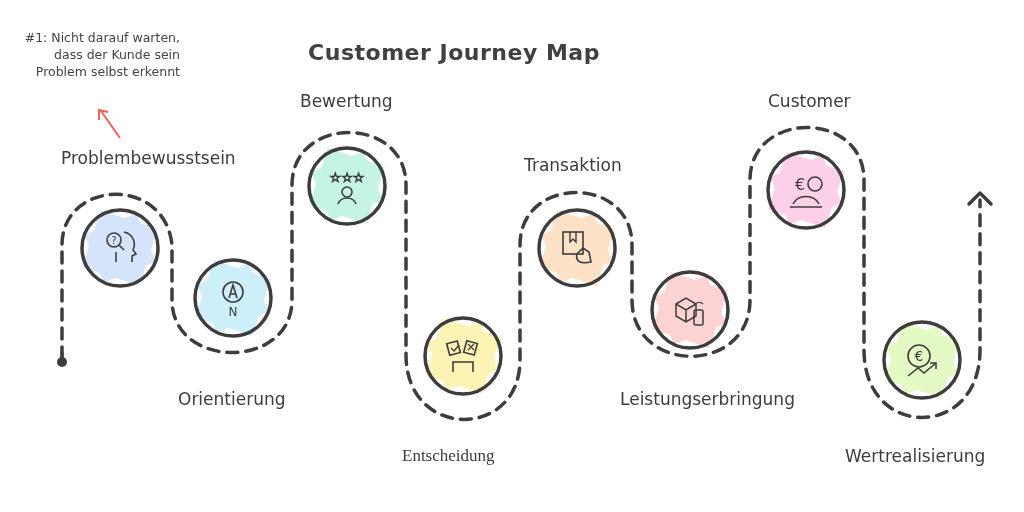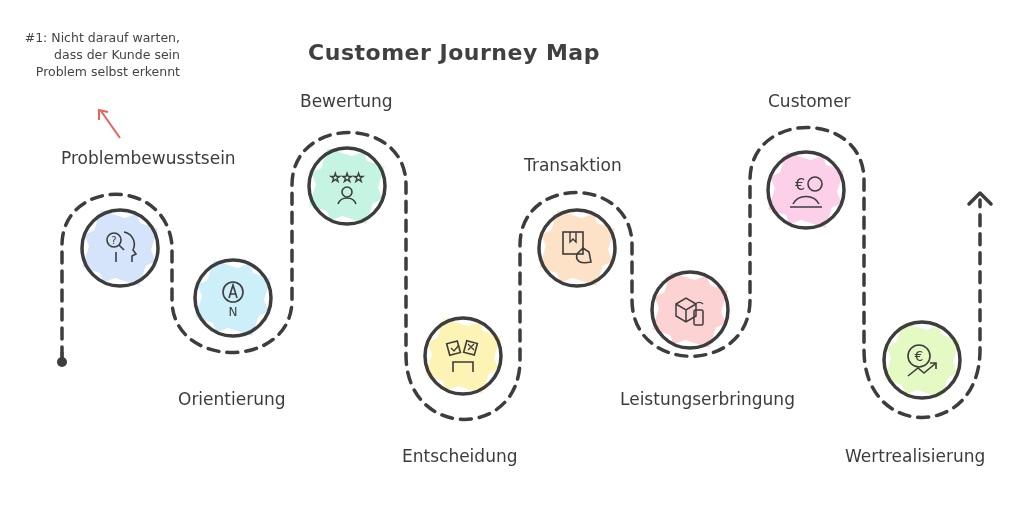--- a/index.html
+++ b/index.html
@@ -118,17 +118,17 @@
           <polyline points="-14,16 -4,8 2,13 14,3" fill="none" stroke="#3d3d3d" stroke-width="1.6"></polyline>
           <polyline points="8,3 14,3 14,9" fill="none" stroke="#3d3d3d" stroke-width="1.6"></polyline>
         </g>
       </g>
     </g>
 </svg>
 
 <div class="label" style="left:28px;top:148px;margin-left:33px;">Problembewusstsein</div>
 <div class="label" style="left:178px;top:389px;">Orientierung</div>
 <div class="label" style="left:300px;top:91px;text-align:right;">Bewertung</div>
-<div class="label" style="left:402px;top:446px;">Entscheidung</div>
+<div class="label" style="left:402px;top:446px;font-family:Liberation Serif, serif;">Entscheidung</div>
 <div class="label" style="left:524px;top:138px;margin-top:17px;">Transaktion</div>
 <div class="label" style="left:620px;top:389px;">Leistungserbringung</div>
 <div class="label" style="left:768px;top:91px;">Customer</div>
 <div class="label" style="left:845px;top:446px;">Wertrealisierung</div>
 
 </body></html>

